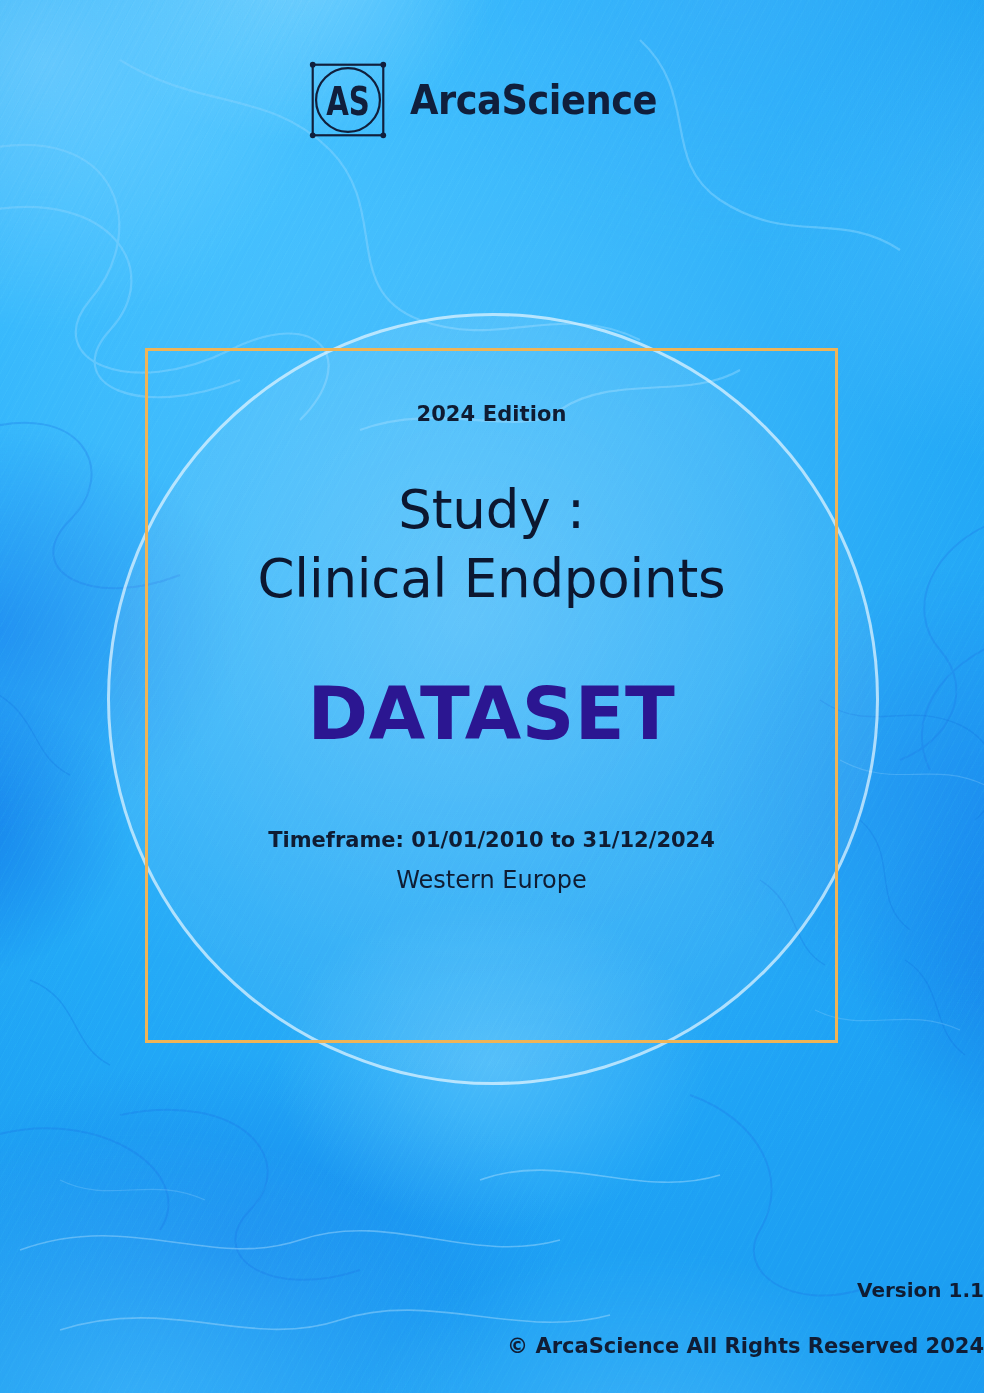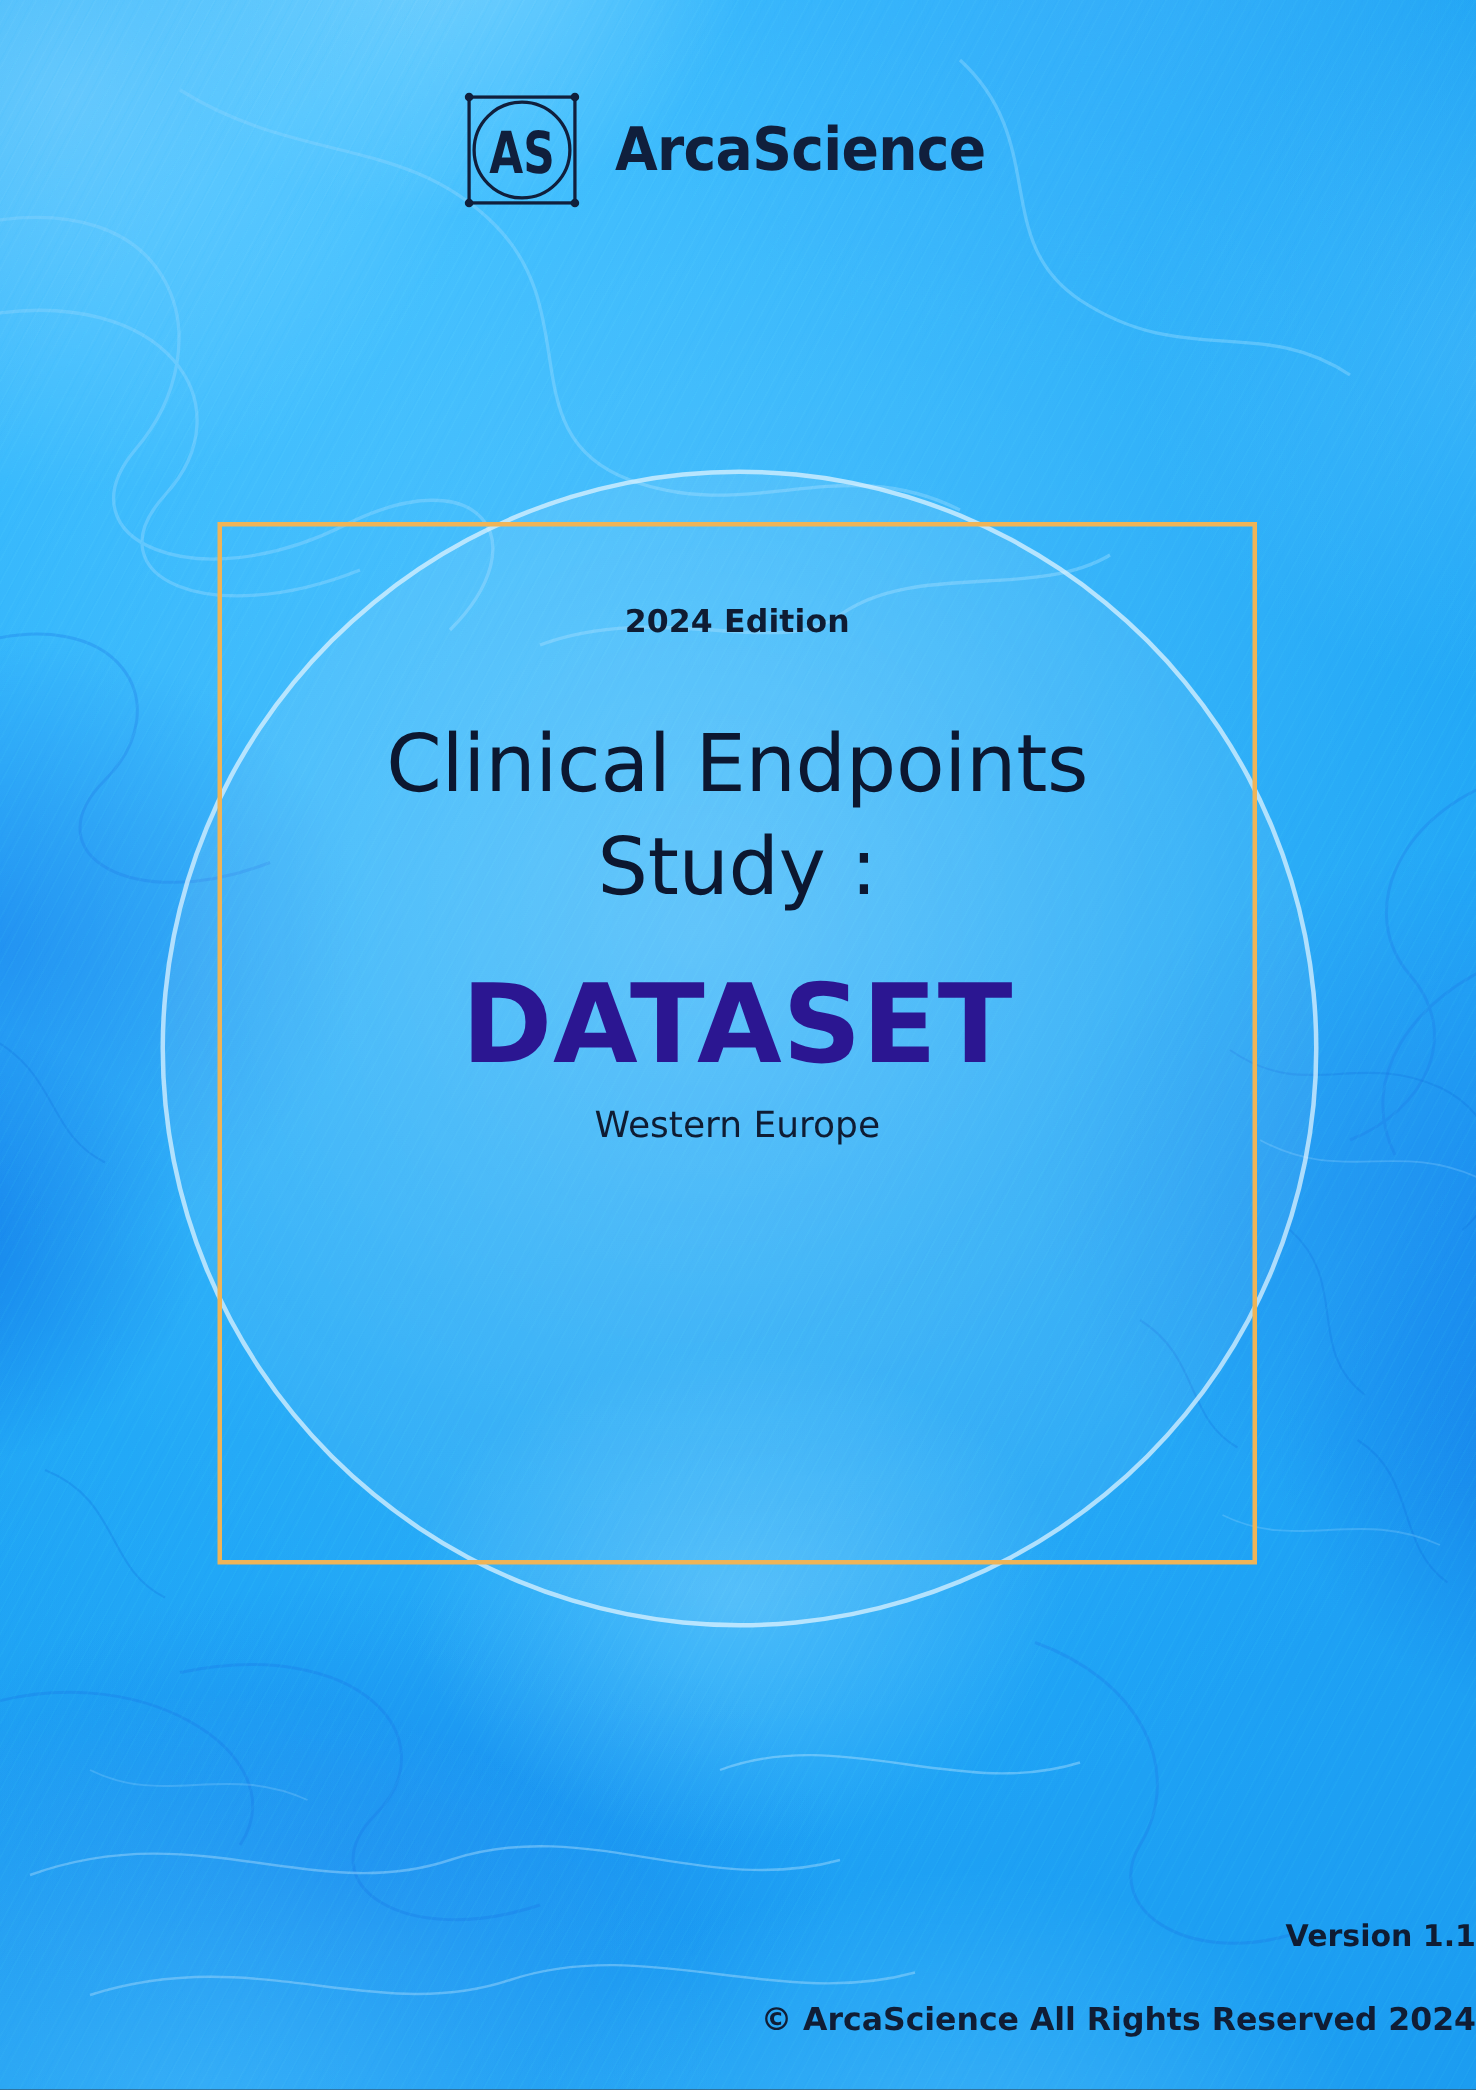--- a/index.html
+++ b/index.html
@@ -134,21 +134,21 @@
   .title {
     margin-top: 50px;
     font-size: 53px;
     font-weight: 400;
     line-height: 1.30;
     color: #0c1730;
     letter-spacing: -0.2px;
     max-width: 640px;
   }
   .dataset {
-    margin-top: 32px;
+    margin-top: 62px;
     font-size: 73px;
     font-weight: 700;
     color: #2b1691;
     letter-spacing: 0.5px;
     line-height: 1.05;
   }
   .timeframe {
     margin-top: 76px;
     font-size: 21px;
     font-weight: 700;
@@ -247,26 +247,27 @@
       <circle cx="92" cy="92" r="3.4" fill="#101f3c"></circle>
       <text x="50" y="68" text-anchor="middle" font-family="DejaVu Sans, Liberation Sans, sans-serif" font-size="46" font-weight="700" fill="#101f3c" textLength="52" lengthAdjust="spacingAndGlyphs">AS</text>
     </svg>
     <div class="brand-word">ArcaScience</div>
   </div>
 
   <div class="center-block">
     <div class="edition">2024 Edition</div>
 
     <div class="title">
+      <div>Study :</div>
       <div>Clinical Endpoints</div>
-      <div>Study :</div>
     </div>
 
     <div class="dataset">DATASET</div>
 
+    <div class="timeframe">Timeframe: 01/01/2010 to 31/12/2024</div>
     <div class="region">Western Europe</div>
   </div>
 
   <div class="footer">
     <div class="version">Version 1.1</div>
     <div class="copyright">© ArcaScience All Rights Reserved 2024</div>
   </div>
 
 </div>
 

